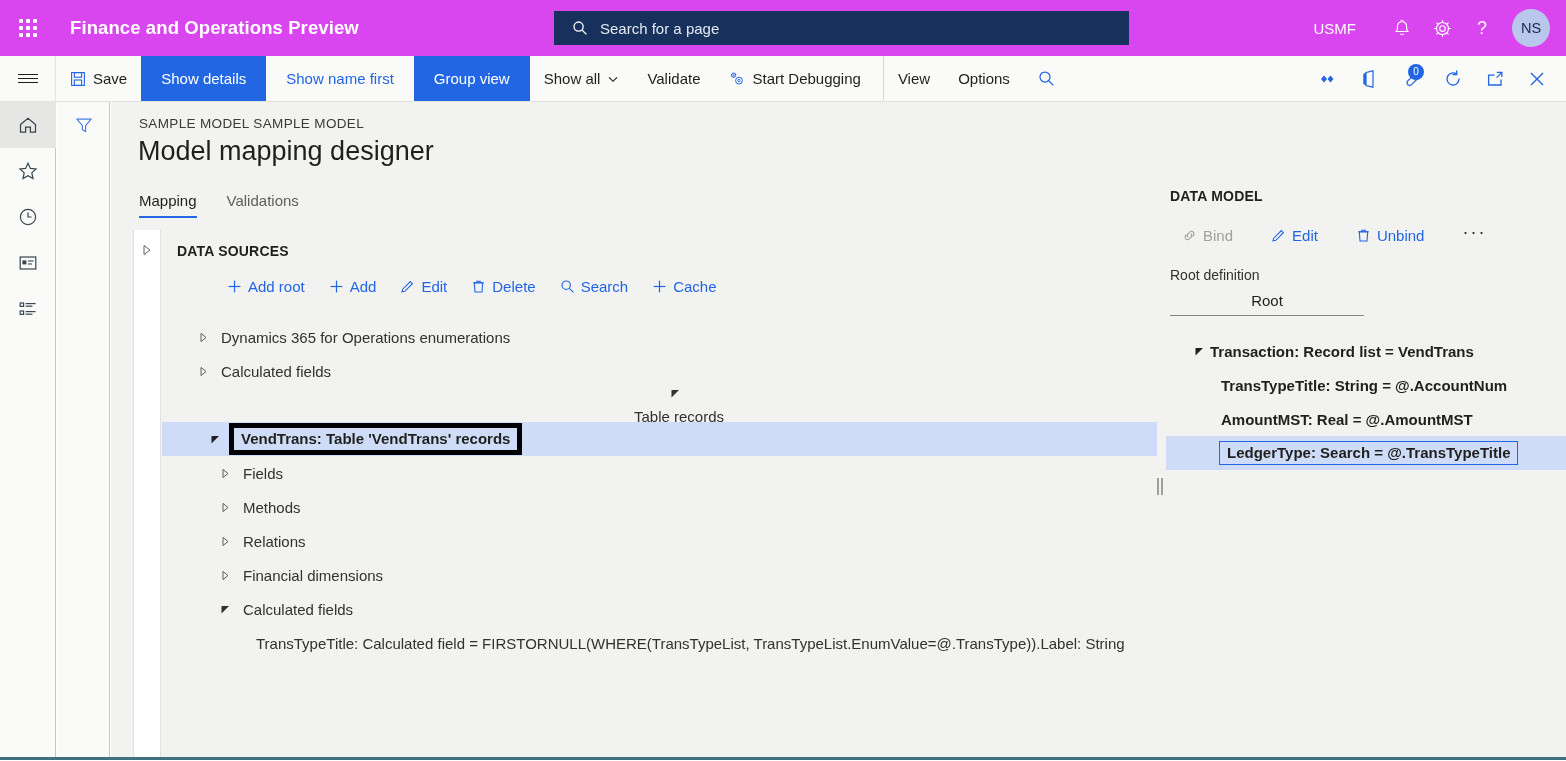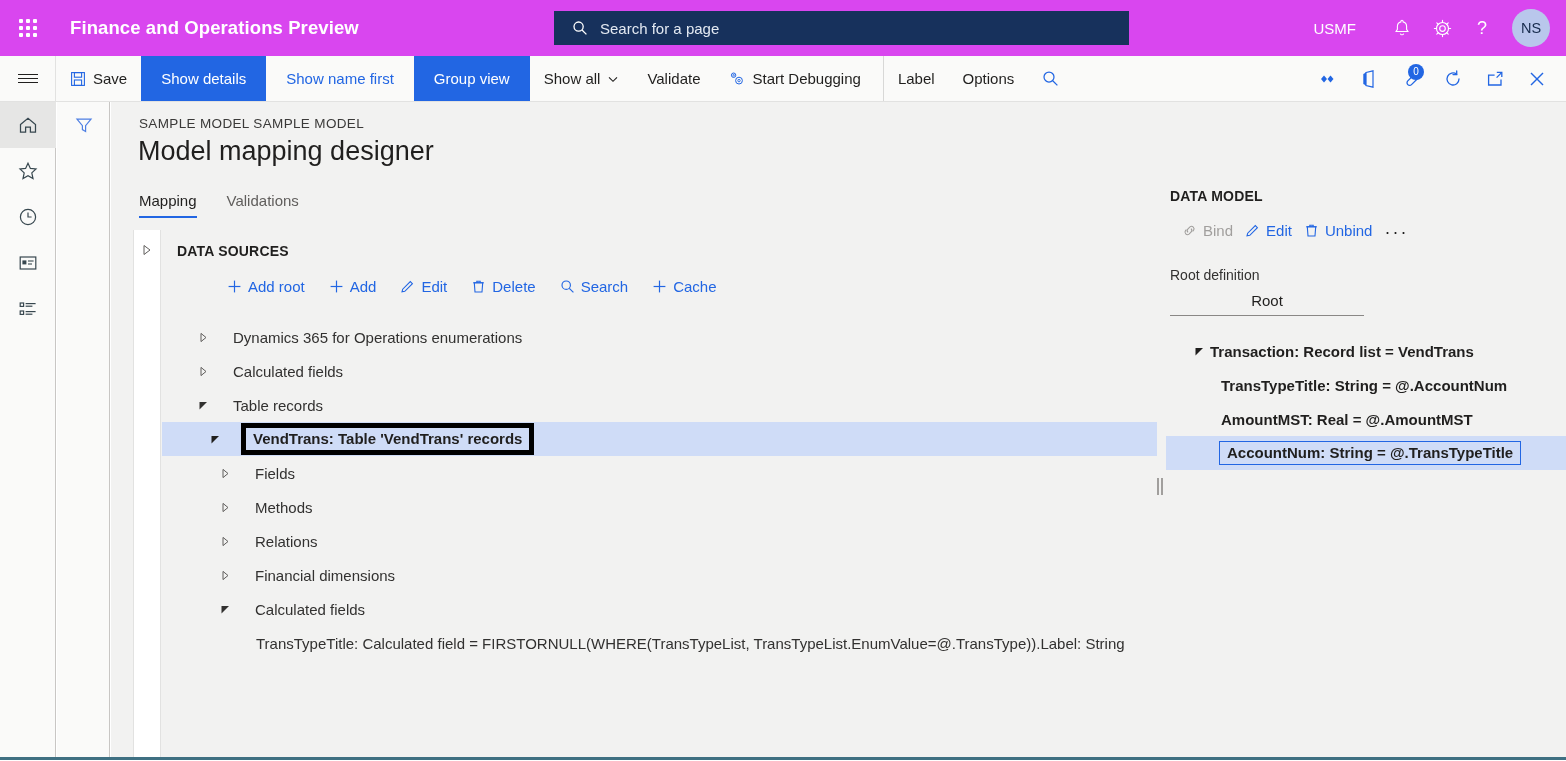--- a/index.html
+++ b/index.html
@@ -135,42 +135,42 @@
   #ds-actions {
     position: absolute; left: 65px; top: 48px; display: flex; align-items: center; gap: 24px;
   }
   .ds-action {
     display: flex; align-items: center; gap: 6px;
     color: #2266e3; font-size: 15px; cursor: pointer; white-space: nowrap;
   }
   #ds-tree { position: absolute; left: 0; top: 90px; width: 995px; }
   .tnode {
     position: relative; height: 34px; display: flex; align-items: center;
-    font-size: 15px; color: #323130; white-space: nowrap; gap: 12px;
+    font-size: 15px; color: #323130; white-space: nowrap;
   }
   .tnode .tri { width: 20px; display: flex; justify-content: center; flex: 0 0 20px; }
   .tnode .tlabel { padding-left: 8px; }
   .tnode.selected { background: #cfdcf7; }
   .tnode.selected .tlabel {
     border: 5px solid #000000; background: #cfdcf7;
     padding: 2px 7px 3px 7px; font-weight: bold; color: #201f1e;
     margin-left: 4px;
   }
 
   
   #splitter {
     position: absolute; left: 1043px; top: 374px; width: 12px; height: 20px;
     display: flex; align-items: center; justify-content: center; gap: 2px; cursor: col-resize;
   }
   #splitter i { width: 2px; height: 17px; background: #a19f9d; display: block; }
 
   
   #dm-pane { position: absolute; left: 1059px; top: 72px; width: 396px; height: 584px; }
   #dm-title { position: absolute; left: 0; top: 14px; font-size: 14px; font-weight: bold; color: #201f1e; letter-spacing: .2px; }
-  #dm-actions { position: absolute; left: 12px; top: 48px; display: flex; align-items: flex-start; gap: 12px; }
+  #dm-actions { position: absolute; left: 12px; top: 48px; display: flex; align-items: center; gap: 38px; }
   .dm-action { display:flex; align-items:center; gap:6px; color:#2266e3; font-size:15px; cursor:pointer; }
   .dm-action.disabled { color: #a19f9d; cursor: default; }
   .dm-action.ellipsis { color:#201f1e; font-size:18px; letter-spacing:2px; padding-bottom:6px; }
   #dm-rootlabel { position:absolute; left:0; top:93px; font-size:14px; color:#323130; }
   #dm-rootfield {
     position:absolute; left:0; top:112px; width:194px; height:30px;
     border-bottom:1px solid #8a8886; font-size:15px; color:#201f1e;
     display:flex; align-items:center; cursor:text;justify-content:center;
   }
   #dm-tree { position:absolute; left:-4px; top:160px; width: 400px; }
@@ -283,21 +283,21 @@
       <svg width="17" height="17" viewBox="0 0 17 17">
           <circle cx="5.6" cy="5.2" r="2.2" fill="none" stroke="#2266e3" stroke-width="1"></circle>
           <circle cx="5.6" cy="5.2" r=".8" fill="none" stroke="#2266e3" stroke-width=".8"></circle>
           <circle cx="11" cy="10.6" r="3.4" fill="none" stroke="#2266e3" stroke-width="1"></circle>
           <circle cx="11" cy="10.6" r="1.2" fill="none" stroke="#2266e3" stroke-width=".9"></circle>
         </svg>
     </span>
     <span>Start Debugging</span>
   </div>
 
-  <div class="cmd sep-left">Label</div>
+  <div class="cmd sep-left">View</div>
   <div class="cmd">Options</div>
 
   <div class="cmd">
     <svg width="17" height="17" viewBox="0 0 17 17">
         <circle cx="7" cy="7" r="5" fill="none" stroke="#2266e3" stroke-width="1.25"></circle>
         <line x1="10.7" y1="10.7" x2="15.4" y2="15.4" stroke="#2266e3" stroke-width="1.25"></line>
       </svg>
   </div>
 
   <div id="cmd-right">
@@ -474,21 +474,21 @@
         <span class="tlabel">Dynamics 365 for Operations enumerations</span>
       </div>
       <div class="tnode" style="padding-left:31px;">
         <span class="tri">
             <svg width="9" height="11" viewBox="0 0 9 11">
               <path d="M2 1.4 L7 5.5 L2 9.6 Z" fill="none" stroke="#605e5c" stroke-width="1"></path>
             </svg>
           </span>
         <span class="tlabel">Calculated fields</span>
       </div>
-      <div class="tnode" style="padding-left:31px;">
+      <div class="tnode" style="padding-left:31px;flex-direction:column;">
         <span class="tri">
             <svg width="11" height="11" viewBox="0 0 11 11">
               <path d="M1.5 2 L9 2 L1.5 9.5 Z" fill="#323130"></path>
             </svg>
           </span>
         <span class="tlabel">Table records</span>
       </div>
       <div class="tnode selected" style="padding-left:43px;">
         <span class="tri">
             <svg width="11" height="11" viewBox="0 0 11 11">
@@ -597,20 +597,20 @@
           </span>
         <span class="tlabel">Transaction: Record list = VendTrans</span>
       </div>
       <div class="mnode" style="padding-left:55px;">
         <span class="tlabel">TransTypeTitle: String = @.AccountNum</span>
       </div>
       <div class="mnode" style="padding-left:55px;">
         <span class="tlabel">AmountMST: Real = @.AmountMST</span>
       </div>
       <div class="mnode selected" style="padding-left:49px;">
-        <span class="tlabel">AccountNum: String = @.TransTypeTitle</span>
+        <span class="tlabel">LedgerType: Search = @.TransTypeTitle</span>
       </div>
     </div>
   </div>
 
 </div>
 
 <div id="bottom-rule"></div>
 
 </body></html>

